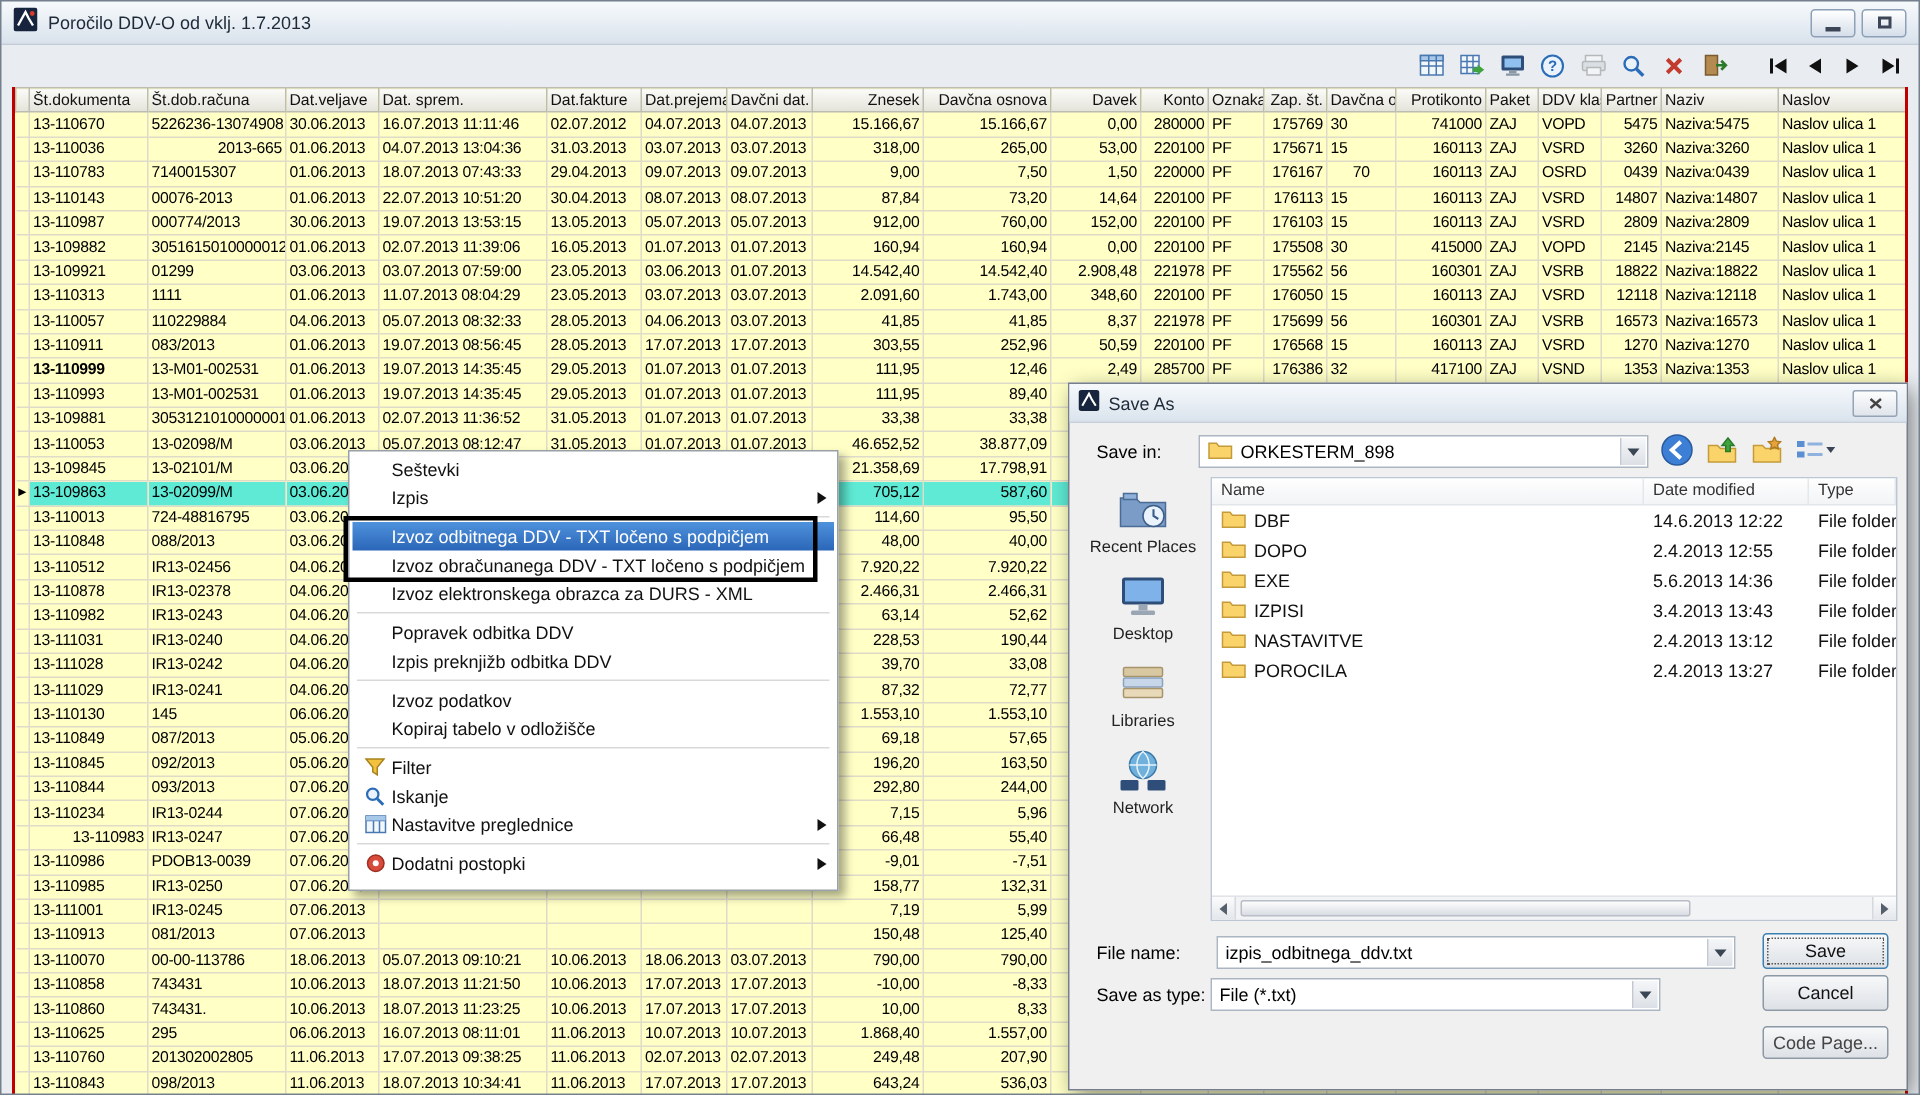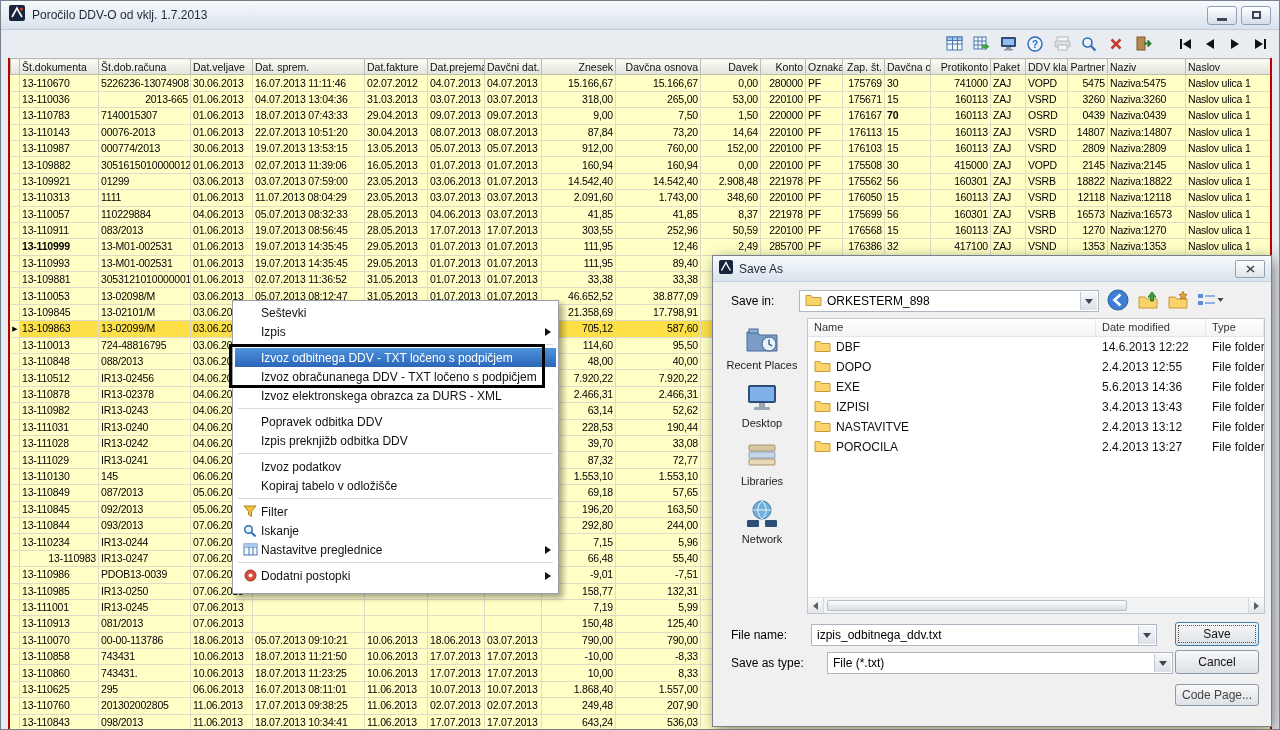--- a/index.html
+++ b/index.html
@@ -25,21 +25,21 @@
 .tri.l{border-right:8px solid #111}
 .tri.r{border-left:8px solid #111}
 .nbar{width:2px;height:10px;background:#111}
 
 
 .grid-wrap{position:absolute;left:8px;top:58px;width:1264px;height:672px;background:#FFFFC6;border-left:2px solid #C00000;border-right:2px solid #C00000;overflow:hidden}
 table{border-collapse:collapse;table-layout:fixed;width:1260px}
 th{height:16px;font-weight:normal;font-size:10.5px;background:linear-gradient(#FBFBF8,#E4E3DA);border:1px solid #BDBCB0;padding:0 2px;white-space:nowrap;overflow:hidden;color:#111}
 tr{height:16.4px}
 td{font-size:10.5px;letter-spacing:-0.2px;line-height:15px;border-right:1px solid #DEDBC8;border-bottom:1px solid #DEDBC8;padding:0 2px;white-space:nowrap;overflow:hidden;background:#FFFFC6;color:#000}
-tr.selected td{background:#fde047}
+tr.selected td{background:#5eead4}
 td.marker{background:#FFFFC6;font-size:7px;text-align:center;padding:0}
 tr.selected td.marker{background:#FFFFC6;color:#000}
 
 
 .ctx{position:absolute;left:232px;top:300px;width:327px;background:#fff;border:1px solid #98A0A8;box-shadow:4px 4px 6px rgba(0,0,0,.35);padding:2px 2px 8px 2px;z-index:30;font-size:12px}
 .mitem{height:19px;display:flex;align-items:center;padding:0 16px 0 4px;position:relative;color:#111;white-space:nowrap}
 .micon{width:22px;height:16px;display:flex;align-items:center;justify-content:center;flex:0 0 22px}
 .mitem.hl{background:linear-gradient(#4E92DC,#2B66B8);color:#fff}
 .marrow{position:absolute;right:5px;width:0;height:0;border-top:4px solid transparent;border-bottom:4px solid transparent;border-left:6px solid currentColor}
 .msep{height:1px;background:#D9D9D9;margin:3px 3px}
@@ -73,21 +73,21 @@
 .fl-sbtn{width:16px;height:15px;display:flex;align-items:center;justify-content:center;background:linear-gradient(#FBFBFC,#E4E7EB);border-right:1px solid #D5D9DE}
 .fl-sbtn.right{margin-left:auto;border-left:1px solid #D5D9DE;border-right:none}
 .fl-thumb{height:11px;width:300px;margin-left:3px;background:linear-gradient(#FDFDFD,#D9DDE3);border:1px solid #B8BEC8;border-radius:2px}
 .stri{width:0;height:0;border-top:4px solid transparent;border-bottom:4px solid transparent}
 .stri.l{border-right:5px solid #55606C}
 .stri.r{border-left:5px solid #55606C}
 .fn-label{position:absolute;left:18px;top:372px}
 .fn-combo{position:absolute;left:98px;top:368px;width:346px;height:22px}
 .fn-combo input{border:none;outline:none;font-size:12px;font-family:"Liberation Sans",sans-serif;width:300px;background:transparent}
 .ft-label{position:absolute;left:18px;top:400px}
-.ft-combo{position:absolute;left:114px;top:396px;width:346px;height:22px}
+.ft-combo{position:absolute;left:94px;top:396px;width:300px;height:22px}
 .btn{position:absolute;width:84px;height:24px;display:flex;align-items:center;justify-content:center;border:1px solid #8C98A6;border-radius:3px;background:linear-gradient(#F7F8F9,#DDE1E6);color:#111}
 .btn-save{left:462px;top:366px;border-color:#3C7FB1;outline:1px dotted #555;outline-offset:-4px}
 .btn-cancel{left:462px;top:394px}
 .btn-codepage{left:462px;top:428px;height:22px;color:#444}
 </style>
 </head>
 <body>
 
 <div class="win-border" data-name="window-border"></div>
 
@@ -286,21 +286,21 @@
           <td data-name="cell" style="text-align: left;">18.07.2013 07:43:33</td>
           <td data-name="cell" style="text-align: left;">29.04.2013</td>
           <td data-name="cell" style="text-align: left;">09.07.2013</td>
           <td data-name="cell" style="text-align: left;">09.07.2013</td>
           <td data-name="cell" style="text-align: right;">9,00</td>
           <td data-name="cell" style="text-align: right;">7,50</td>
           <td data-name="cell" style="text-align: right;">1,50</td>
           <td data-name="cell" style="text-align: right;">220000</td>
           <td data-name="cell" style="text-align: left;">PF</td>
           <td data-name="cell" style="text-align: right;">176167</td>
-          <td data-name="cell" style="text-align: left; font-weight: bold;">70</td>
+          <td data-name="cell" style="text-align: center;">70</td>
           <td data-name="cell" style="text-align: right;">160113</td>
           <td data-name="cell" style="text-align: left;">ZAJ</td>
           <td data-name="cell" style="text-align: left;">OSRD</td>
           <td data-name="cell" style="text-align: right;">0439</td>
           <td data-name="cell" style="text-align: left;">Naziva:0439</td>
           <td data-name="cell" style="text-align: left;">Naslov ulica 1</td>
         </tr>
         <tr data-name="table-row">
           <td class="marker" data-name="row-marker"></td>
           <td data-name="cell" style="text-align: left;">13-110143</td>

